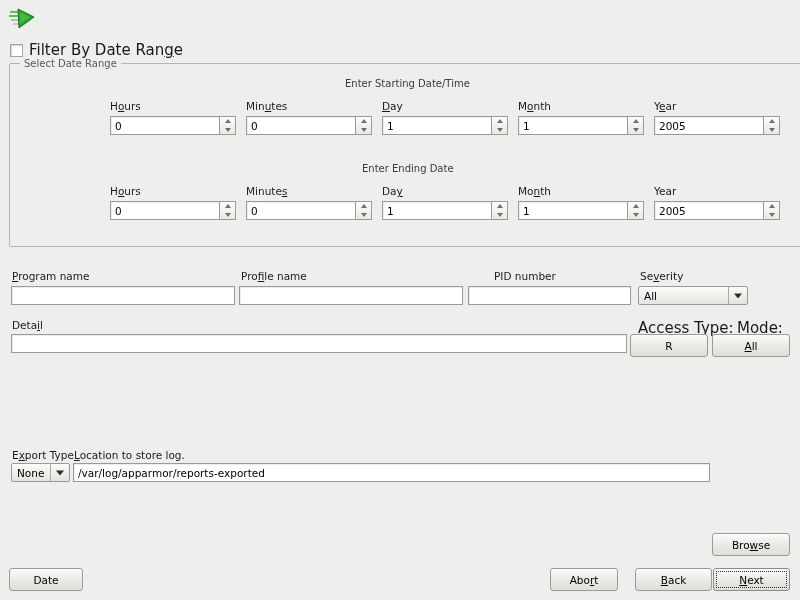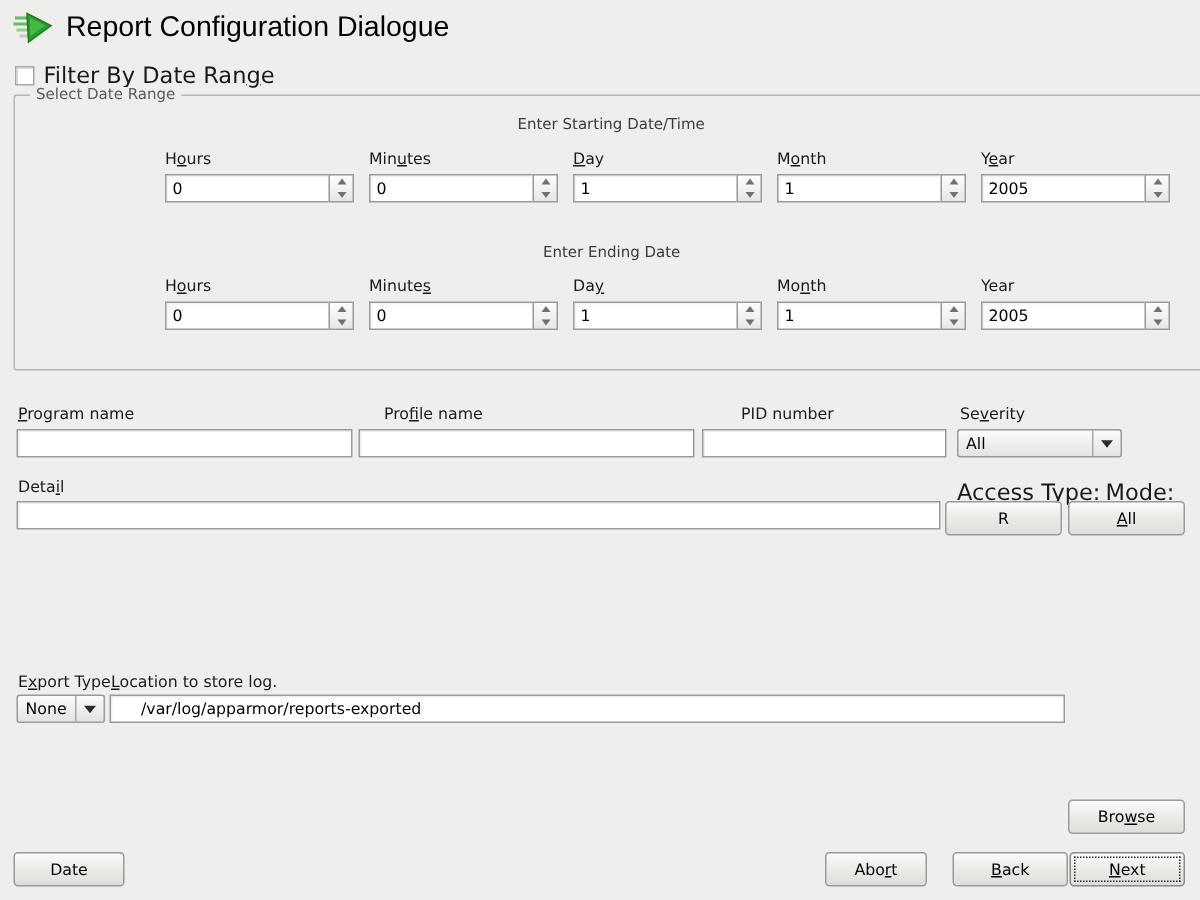--- a/index.html
+++ b/index.html
@@ -153,21 +153,21 @@
 
   
   .tinput {
     position: absolute;
     height: 19px;
     background: #ffffff;
     border: 1px solid #9a9a97;
     box-sizing: border-box;
     display: flex;
     align-items: center;
-    padding-left: 20px;
+    padding-left: 4px;
     font-size: 10.5px;
     color: #000;
     box-shadow: inset 1px 1px 0 rgba(0,0,0,0.07);
   }
 
   
   .combo {
     position: absolute;
     height: 19px;
     display: flex;
@@ -243,21 +243,20 @@
       <g>
         <path d="M2 6 L14 6" stroke="#5fbf5f" stroke-width="2" fill="none"></path>
         <path d="M1 10 L12 10" stroke="#5fbf5f" stroke-width="2" fill="none"></path>
         <path d="M3 14 L13 14" stroke="#8fd48f" stroke-width="2" fill="none"></path>
         <path d="M5 18 L15 18" stroke="#c7c7c4" stroke-width="2" fill="none"></path>
         <path d="M10 3 L26 11 L11 22 Z" fill="#2aa02a" stroke="#1d7a1d" stroke-width="1"></path>
         <path d="M12 6 L22 11 L12 18 Z" fill="#45b945"></path>
       </g>
     </svg>
   </div>
-  <div class="page-title">Report Configuration Dialogue</div>
 </div>
 
 <div class="chk-row">
   <div class="chkbox"></div>
   <div class="chk-label">
     <span>Filter By Date Ran</span><u>g</u><span>e</span>
   </div>
 </div>
 
 <div class="groupbox">
@@ -348,21 +347,21 @@
   <div class="sp-text">2005</div>
   <div class="sp-btns">
       <div class="sp-up"></div>
       <div class="sp-dn"></div>
     </div>
 </div>
 
 <div class="flabel" style="left:12px; top:270px;"><u>P</u><span>rogram name</span></div>
 <div class="tinput" style="left:11px; top:286px; width:224px;"></div>
 
-<div class="flabel" style="left:256px; top:270px;"><span>Pro</span><u>fi</u><span>le name</span></div>
+<div class="flabel" style="left:241px; top:270px;"><span>Pro</span><u>fi</u><span>le name</span></div>
 <div class="tinput" style="left:239px; top:286px; width:224px;"></div>
 
 <div class="flabel" style="left:494px; top:270px;"><span>PID number</span></div>
 <div class="tinput" style="left:468px; top:286px; width:163px;"></div>
 
 <div class="flabel" style="left:640px; top:270px;"><span>Se</span><u>v</u><span>erity</span></div>
 <div class="combo" style="left:638px; top:286px; width:110px;">
   <div class="cb-text">All</div>
   <div class="cb-arrow"></div>
 </div>

